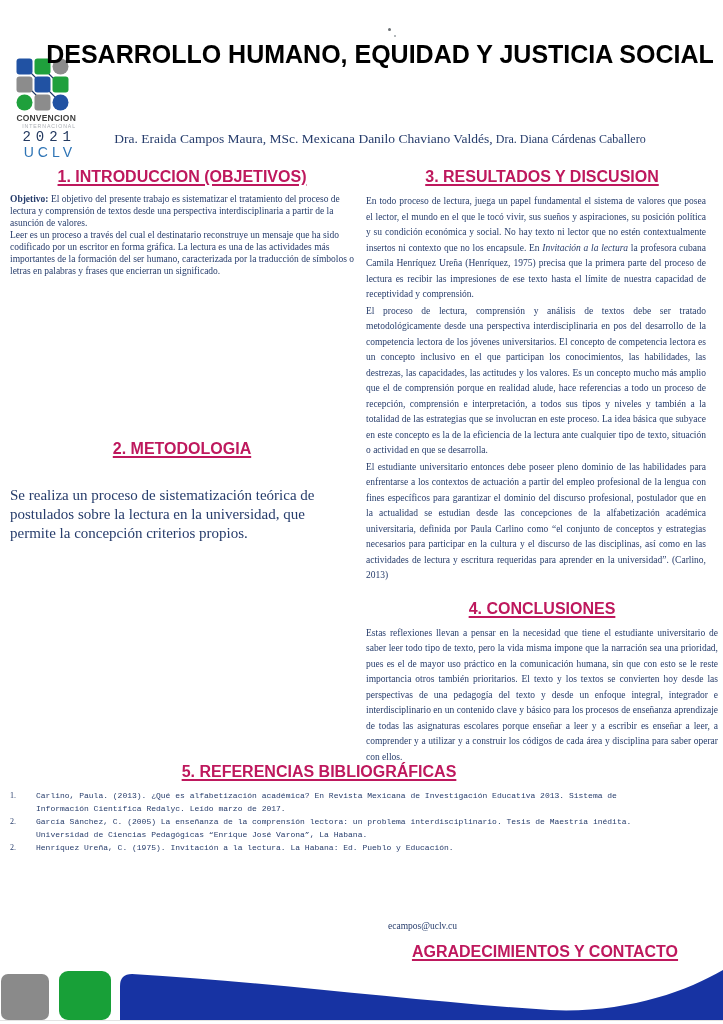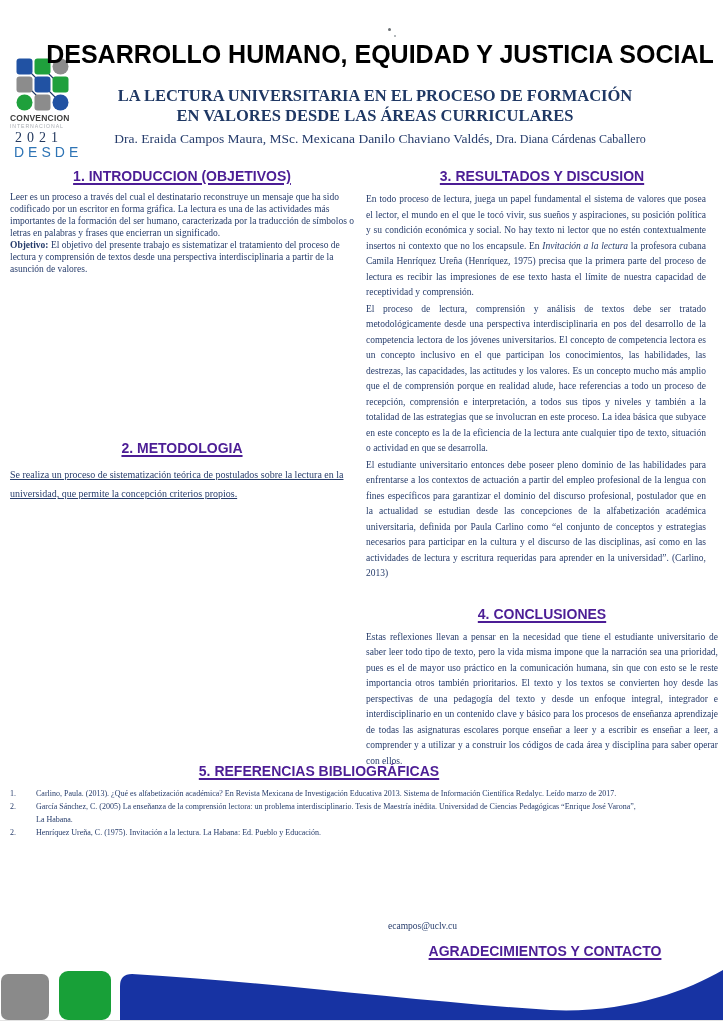--- a/index.html
+++ b/index.html
@@ -5,72 +5,72 @@
   html,body { margin:0; padding:0; background:#fff; }
   .page {
     position:relative; width:723px; height:1024px; background:#ffffff;
     overflow:hidden; font-family:"Liberation Serif", serif; color:#263C6B;
   }
   
   .speck { position:absolute; border-radius:50%; background:#6a6f73; }
   .speck.s1 { left:388px; top:28px; width:3px; height:3px; }
   .speck.s2 { left:394px; top:35px; width:2px; height:2px; background:#9aa0a4; }
 
-  .logo { position:absolute; left:10px; top:58px; width:66px; text-align:left; }
+  .logo { position:absolute; left:10px; top:58px; width:66px; text-align:right; }
   .logo svg { display:block; margin:0 auto 2px auto; }
   .logo-event { font-family:"Liberation Sans", sans-serif; font-weight:bold; font-size:8.5px; color:#3d3d3d; letter-spacing:0.2px; line-height:9px; }
   .logo-event-sub { font-family:"Liberation Sans", sans-serif; font-size:5.2px; color:#a9adb3; letter-spacing:0.9px; line-height:7px; }
-  .logo-year { font-family:Liberation Serif, serif; font-size:14px; color:#23395f; letter-spacing:5px; padding-left:5px; line-height:15px; }
+  .logo-year { font-family:Liberation Mono, monospace; font-size:14px; color:#23395f; letter-spacing:5px; padding-left:5px; line-height:15px; }
   .logo-org  { font-family:"Liberation Sans", sans-serif; font-size:14px; color:#2E74B5; letter-spacing:4px; padding-left:4px; line-height:15px; }
 
   .main-title {
     position:absolute; left:40px; top:40px; width:680px; margin:0; text-align:center;
     font-family:"Liberation Sans", sans-serif; font-weight:bold; font-size:25px; color:#000000;
   }
   .subtitle {
     position:absolute; left:105px; top:86px; width:540px; margin:0; text-align:center;
     font-family:"Liberation Serif", serif; font-weight:bold; font-size:16.5px; line-height:20px; color:#1F3864;
   }
   .authors {
     position:absolute; left:40px; top:131px; width:680px; margin:0; text-align:center;
     font-size:13.5px; color:#263C6B;
   }
   .authors .authors-2 { font-size:12px; }
 
   
   .sec-heading {
     margin:0; text-align:center; font-family:"Liberation Sans", sans-serif;
-    font-weight:bold; font-size:14px; color:#4c1d95;
+    font-weight:bold; font-size:16px; color:#be185d;
     text-decoration:underline; text-decoration-thickness:1.5px; text-underline-offset:2px;
   }
 
   
   .col-left  { position:absolute; left:10px;  top:168px; width:344px; }
   .col-right { position:absolute; left:366px; top:168px; width:352px; }
 
   .intro-body { margin:7px 0 0 0; font-size:9.5px; line-height:12px; text-align:left; }
   .intro-body p { margin:0; }
   .intro-body strong { font-weight:bold; }
 
   .metodologia { position:absolute; left:10px; top:440px; width:344px; }
-  .metodologia .met-body { margin:9px 0 0 0; font-size:10px; line-height:19px; text-align:left;text-decoration:underline; }
+  .metodologia .met-body { margin:28px 0 0 0; font-size:15px; line-height:19px; text-align:left; }
 
   .res-body { margin:8px 12px 0 0; font-size:9.5px; line-height:15.5px; text-align:justify; }
   .res-body p { margin:0 0 1px 0; }
   .res-body em { font-style:italic; }
 
-  .conclusiones-heading { margin-top:24px; }
+  .conclusiones-heading { margin-top:16px; }
   .conc-body { margin:8px 0 0 0; font-size:9.5px; line-height:15.5px; text-align:justify; }
 
   
   .references { position:absolute; left:0; top:763px; width:638px; }
   .ref-list { margin:8px 0 0 0; }
   .ref-row { display:flex; font-size:8px; line-height:13px; color:#263C6B; }
   .ref-num { width:14px; margin-left:10px; flex:none; }
-  .ref-text { flex:1; padding-left:12px; padding-right:0; }
+  .ref-text { flex:1; padding-left:12px; padding-right:0;font-family:Liberation Mono, monospace; }
 
   
   .contact-heading { position:absolute; left:366px; top:900px; width:358px;margin-top:43px; }
   .contact-email { position:absolute; left:388px; top:921px; margin:0; font-size:9.5px; color:#263C6B; }
 
   
   .footer-gray  { position:absolute; left:1px;  top:974px; width:48px; height:46px; background:#8A8A8A; border-radius:7px; }
   .footer-green { position:absolute; left:59px; top:971px; width:52px; height:49px; background:#18A038; border-radius:9px; }
   .footer-wave  { position:absolute; left:120px; top:966px; width:603px; height:54px; display:block; }
   .bottom-line  { position:absolute; left:0; top:1020px; width:723px; height:1px; background:#e3e3e3; }
@@ -97,32 +97,31 @@
       <rect x="0.5" y="18.5" width="16" height="16" rx="3" fill="#8C8C8C"></rect>
       <rect x="18.5" y="18.5" width="16" height="16" rx="3" fill="#2152A3"></rect>
       <rect x="36.5" y="18.5" width="16" height="16" rx="3" fill="#1FA03C"></rect>
       <circle cx="8.5" cy="44.5" r="8" fill="#1FA03C"></circle>
       <rect x="18.5" y="36.5" width="16" height="16" rx="3" fill="#8C8C8C"></rect>
       <circle cx="44.5" cy="44.5" r="8" fill="#2152A3"></circle>
     </svg>
     <div class="logo-event">CONVENCION</div>
     <div class="logo-event-sub">INTERNACIONAL</div>
     <div class="logo-year">2021</div>
-    <div class="logo-org">DESDE</div>
+    <div class="logo-org">UCLV</div>
   </div>
 
   <h1 class="main-title">DESARROLLO HUMANO, EQUIDAD Y JUSTICIA SOCIAL</h1>
-  <h2 class="subtitle">LA LECTURA UNIVERSITARIA EN EL PROCESO DE FORMACIÓN EN VALORES DESDE LAS ÁREAS CURRICULARES</h2>
   <p class="authors"><span>Dra. Eraida Campos Maura, MSc. Mexicana Danilo Chaviano Valdés,</span><span class="authors-2"> Dra. Diana Cárdenas Caballero</span></p>
 
   <div class="col-left">
     <h3 class="sec-heading">1. INTRODUCCION (OBJETIVOS)</h3>
     <div class="intro-body">
+      <p><strong>Objetivo:</strong><span> El objetivo del presente trabajo es sistematizar el tratamiento del proceso de lectura y comprensión de textos desde una perspectiva interdisciplinaria a partir de la asunción de valores.</span></p>
       <p>Leer es un proceso a través del cual el destinatario reconstruye un mensaje que ha sido codificado por un escritor en forma gráfica. La lectura es una de las actividades más importantes de la formación del ser humano, caracterizada por la traducción de símbolos o letras en palabras y frases que encierran un significado.</p>
-      <p><strong>Objetivo:</strong><span> El objetivo del presente trabajo es sistematizar el tratamiento del proceso de lectura y comprensión de textos desde una perspectiva interdisciplinaria a partir de la asunción de valores.</span></p>
     </div>
   </div>
 
   <div class="metodologia">
     <h3 class="sec-heading">2. METODOLOGIA</h3>
     <p class="met-body">Se realiza un proceso de sistematización teórica de postulados sobre la lectura en la universidad, que permite la concepción criterios propios.</p>
   </div>
 
   <div class="col-right">
     <h3 class="sec-heading">3. RESULTADOS Y DISCUSION</h3>

